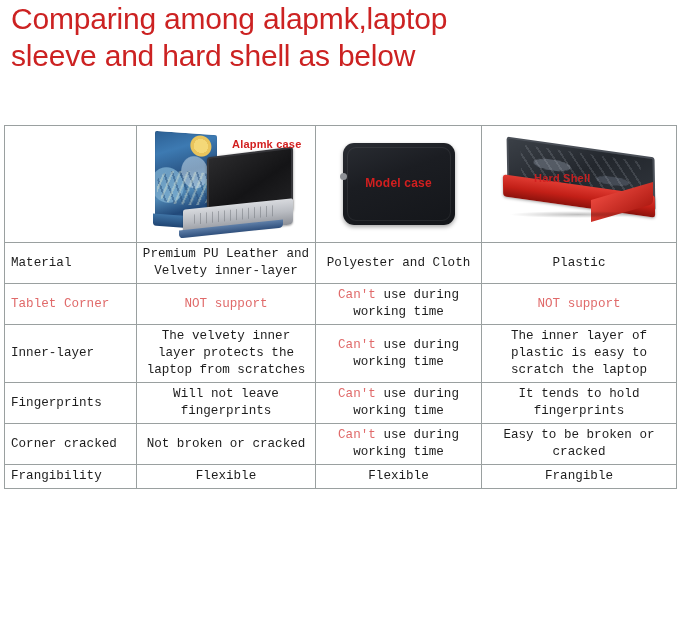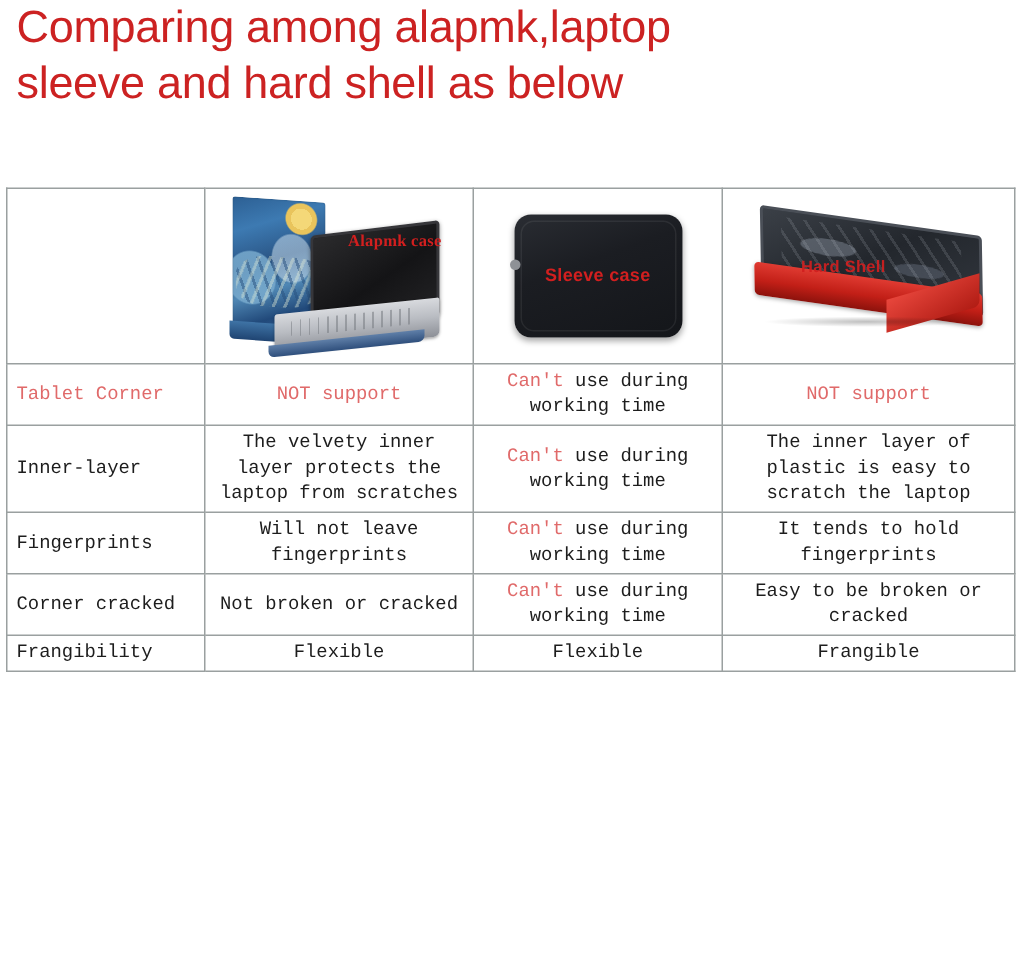--- a/index.html
+++ b/index.html
@@ -302,48 +302,54 @@
 
         <td>
           <div class="imgcell">
             <div class="alapmk-stage">
               <div class="vg-lid"></div>
               <div class="vg-lid-base"></div>
               <div class="lt-screen"></div>
               <div class="lt-base"></div>
               <div class="lt-base-edge"></div>
             </div>
-            <div class="imgcaption" style="left:95px; top:25px;font-family:Liberation Serif, serif;">Alapmk case</div>
+            <div class="imgcaption" style="left:95px; top:8px;">Alapmk case</div>
           </div>
         </td>
 
         <td>
           <div class="imgcell">
             <div class="sleeve-stage">
               <div class="sleeve-body"></div>
               <div class="sleeve-seam"></div>
               <div class="sleeve-zip"></div>
             </div>
-            <div class="imgcaption" style="left:50%; top:47px; transform:translateX(-50%); font-size:12px;">Sleeve case</div>
+            <div class="imgcaption" style="left:50%; top:47px; transform:translateX(-50%); font-size:12px;">Model case</div>
           </div>
         </td>
 
         <td>
           <div class="imgcell">
             <div class="hard-stage">
               <div class="hs-screen"></div>
               <div class="hs-shell"></div>
               <div class="hs-kick"></div>
               <div class="hs-shadow"></div>
             </div>
             <div class="imgcaption" style="left:52px; top:42px; opacity:.92;">Hard Shell</div>
           </div>
         </td>
       </tr>
 
+    <tr>
+          <td class="label">Material</td>
+          <td class="val">Premium PU Leather and Velvety inner-layer</td>
+          <td class="val">Polyester and Cloth</td>
+          <td class="val">Plastic</td>
+        </tr>
         <tr>
           <td class="label red">Tablet Corner</td>
           <td class="val red">NOT support</td>
           <td class="val"><span class="red">Can't</span><span class="dark"> use during working time</span></td>
           <td class="val red">NOT support</td>
         </tr>
         <tr>
           <td class="label">Inner-layer</td>
           <td class="val">The velvety inner layer protects the laptop from scratches</td>
           <td class="val"><span class="red">Can't</span><span class="dark"> use during working time</span></td>

